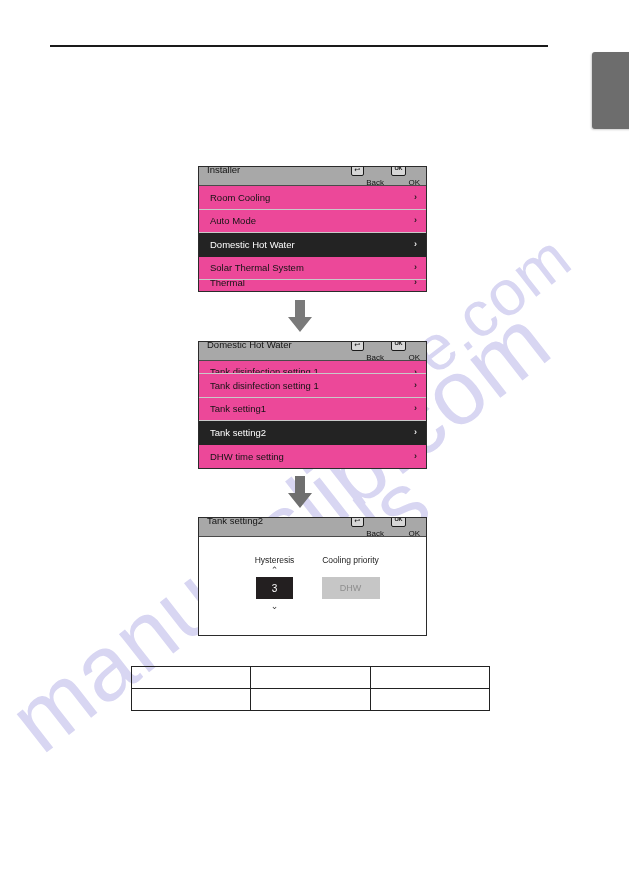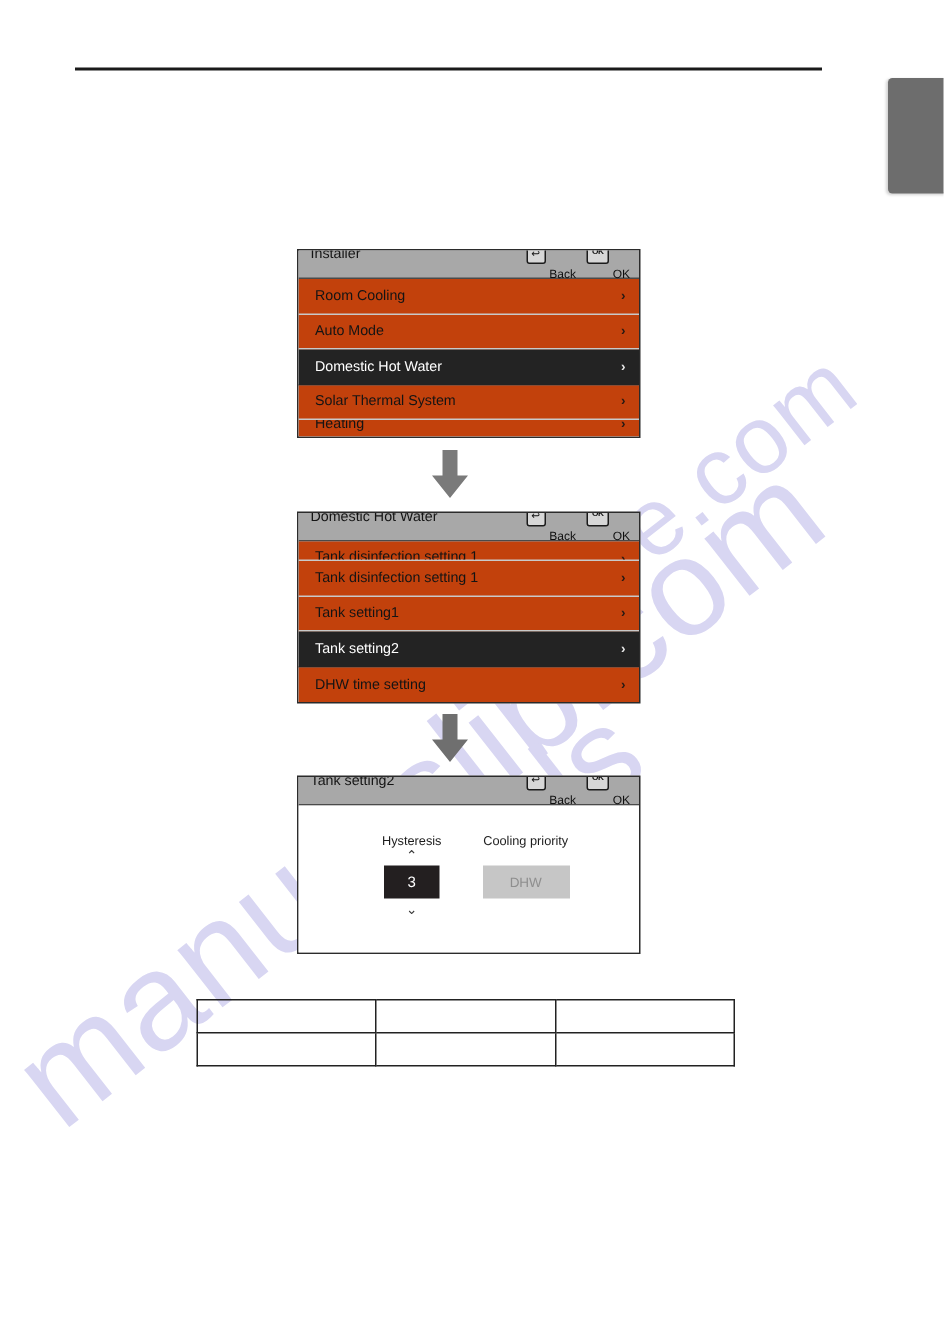--- a/index.html
+++ b/index.html
@@ -137,21 +137,21 @@
 
   
   .panel-body { position: relative; }
   .row {
     height: 23.5px;
     border-bottom: 1px solid #c9c9c9;
     display: flex;
     align-items: center;
     padding: 0 9px 0 11px;
     box-sizing: border-box;
-    background: #c2410c;
+    background: #ec4899;
     color: #141414;
   }
   .row:last-child { border-bottom: none; }
   .row.selected {
     background: #232323;
     color: #ffffff;
     border-bottom-color: #232323;
   }
   .row-label {
     flex: 1;
@@ -304,21 +304,21 @@
     </div>
     <div class="row selected">
       <span class="row-label">Domestic Hot Water</span>
       <span class="chev">›</span>
     </div>
     <div class="row">
       <span class="row-label">Solar Thermal System</span>
       <span class="chev">›</span>
     </div>
     <div class="row clipped-bottom">
-      <span class="row-label">Heating</span>
+      <span class="row-label">Thermal</span>
       <span class="chev">›</span>
     </div>
   </div>
 </div>
 
 <div class="flow-arrow" style="top:300px;">
   <svg width="26" height="33" viewBox="0 0 26 33" aria-hidden="true">
     <polygon points="8,0 18,0 18,17 25,17 13,32 1,17 8,17" fill="#7a7a7a"></polygon>
   </svg>
 </div>

